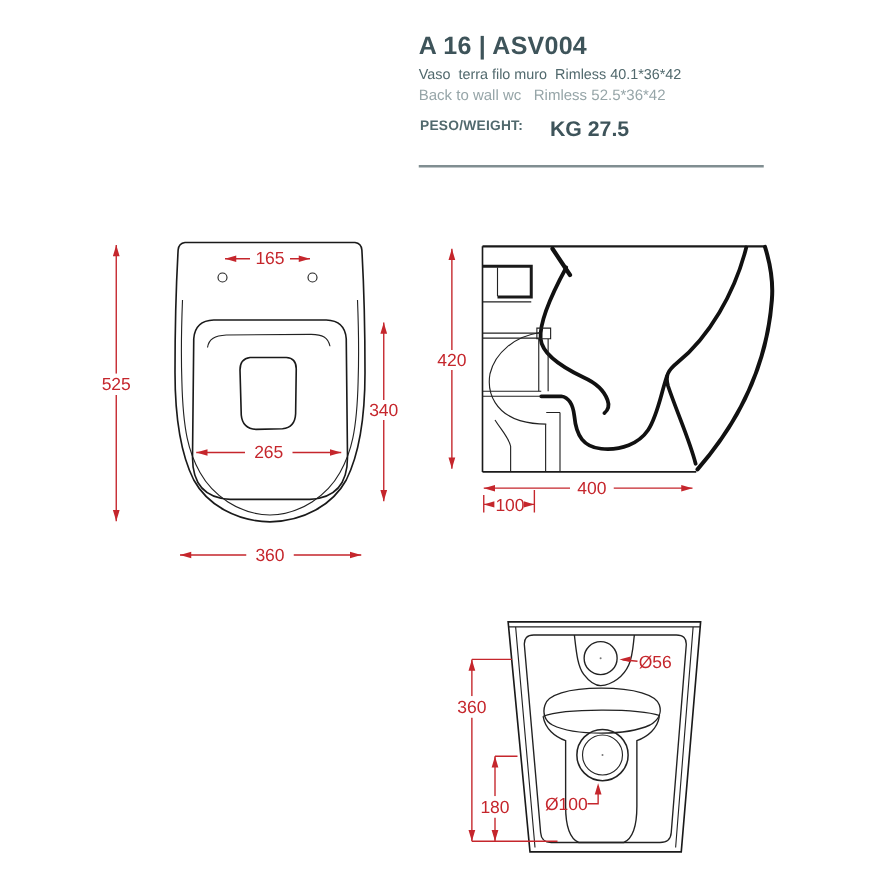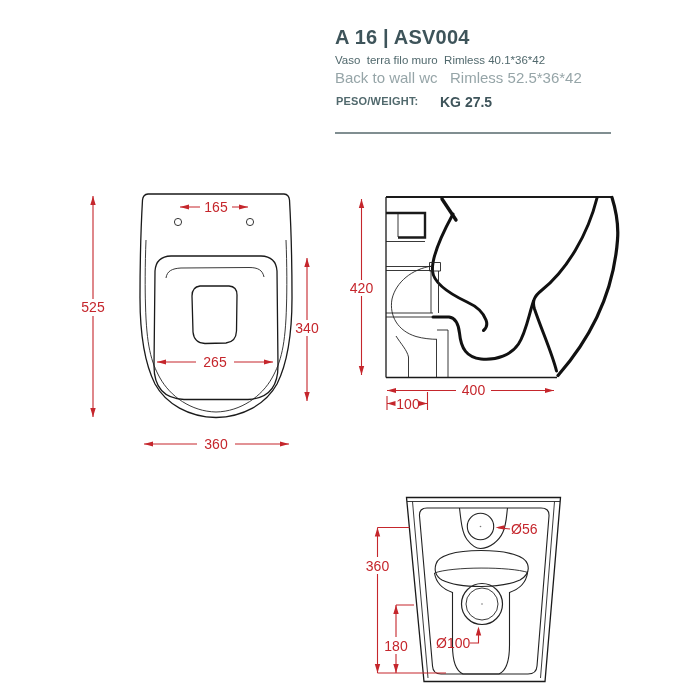--- a/index.html
+++ b/index.html
@@ -1,23 +1,23 @@
 <!DOCTYPE html>
 <html style="--red: #c5262c; --title: #3e545a; --sub: #51696d; --subl: #96a5a8; --sepc: #808e91;"><head>
 <meta charset="utf-8">
 <style>
   html,body{margin:0;padding:0;background:#ffffff;}
   .page{position:relative;width:700px;height:700px;background:#ffffff;overflow:hidden;
         font-family:"Liberation Sans",sans-serif;}
   .abs{position:absolute;}
   .title{left:335px;top:26px;font-size:20px;font-weight:bold;color:var(--title,#3e545a);letter-spacing:.2px;}
   .sub1{left:335px;top:54px;font-size:11.5px;color:var(--sub,#51696d);white-space:pre;}
-  .sub2{left:335px;top:69px;font-size:15px;color:var(--subl,#96a5a8);white-space:pre;}
+  .sub2{left:335px;top:69px;font-size:12px;color:var(--subl,#96a5a8);white-space:pre;}
   .wlabel{left:336px;top:95px;font-size:11px;font-weight:bold;color:var(--sub,#51696d);letter-spacing:.2px;}
-  .wvalue{left:440px;top:94px;font-size:14px;font-weight:bold;color:var(--title,#3e545a);}
+  .wvalue{left:440px;top:94px;font-size:17px;font-weight:bold;color:var(--title,#3e545a);}
   .sep{left:335px;top:132px;width:276px;height:2px;background:var(--sepc,#808e91);}
   svg{position:absolute;overflow:visible;}
   svg text{font-family:"Liberation Sans",sans-serif;font-size:14px;fill:var(--red,#c5262c);}
   .thin{stroke:#222;stroke-width:0.9;fill:none;}
   .med{stroke:#1a1a1a;stroke-width:1.3;fill:none;}
   .thick{stroke:#111;stroke-width:3;fill:none;stroke-linecap:round;}
   .dim{stroke:var(--red,#c5262c);stroke-width:1.1;fill:none;}
   .dimf{fill:var(--red,#c5262c);stroke:none;}
   .wbg{fill:#ffffff;stroke:none;}
 </style>

